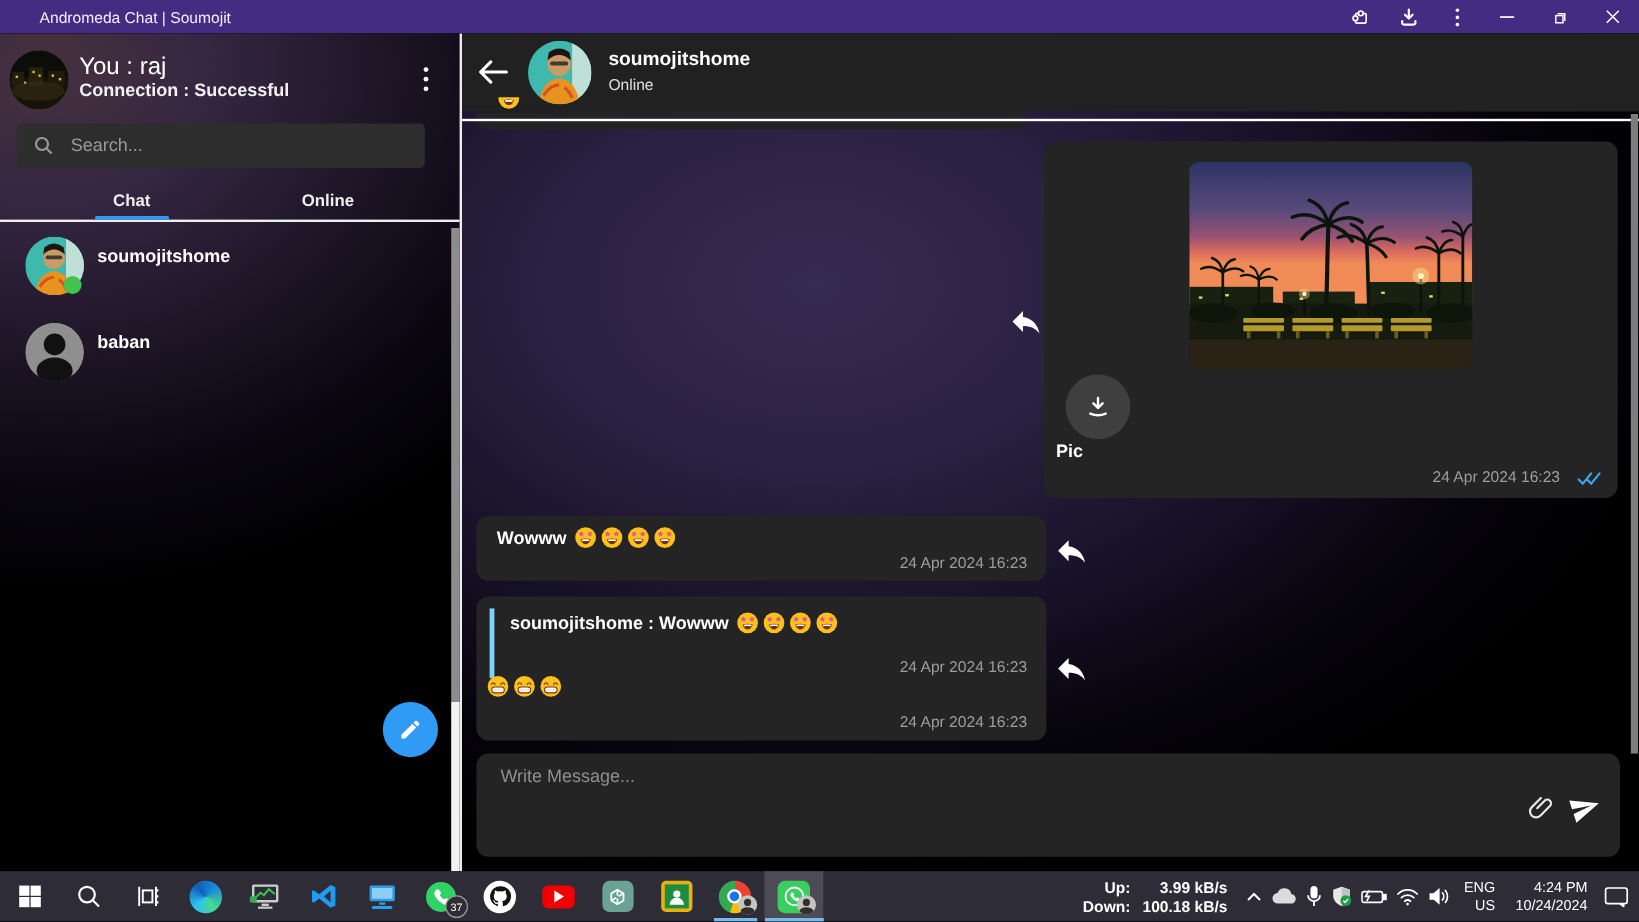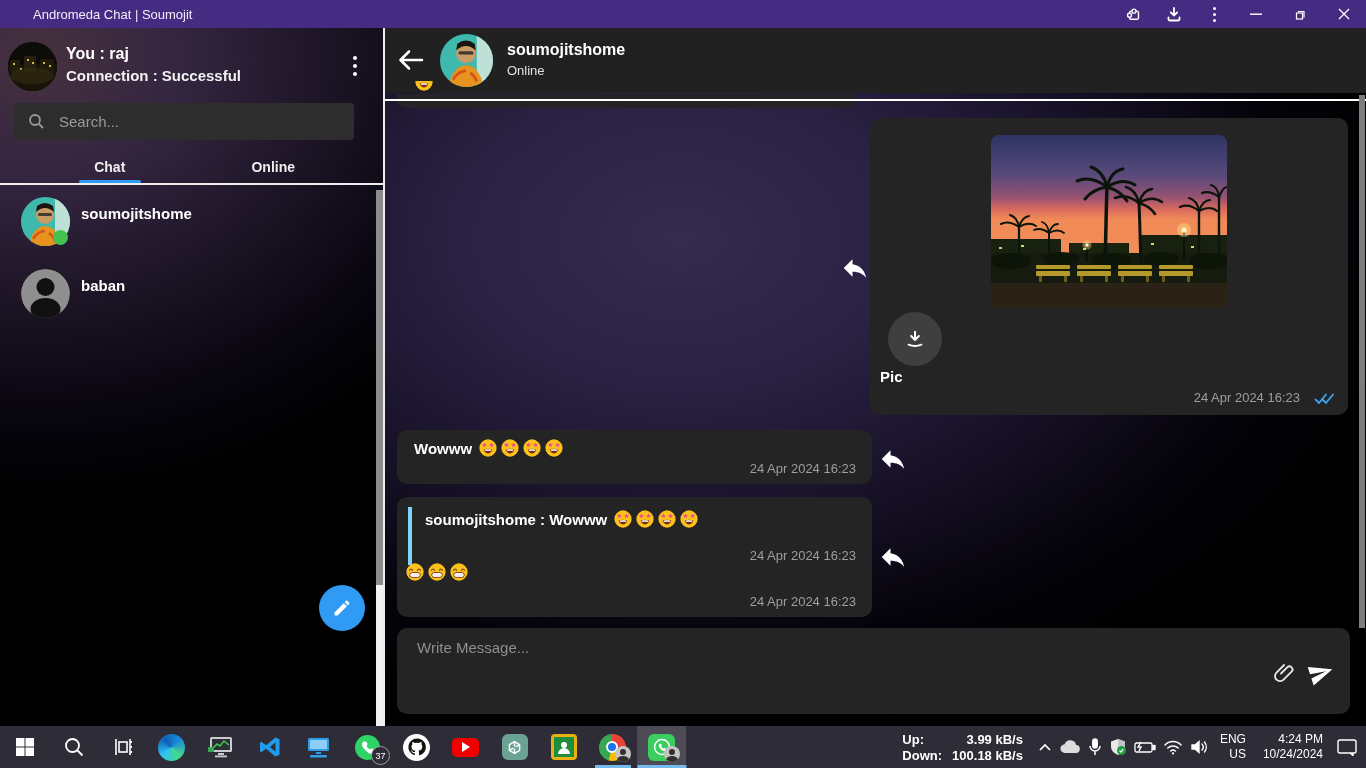--- a/index.html
+++ b/index.html
@@ -17,21 +17,21 @@
 
   
   .main{position:absolute;top:28px;left:0;width:1366px;height:698px;background:#000;}
 
   
   .sidebar{position:absolute;left:0;top:0;width:383px;height:698px;border-right:2px solid #ededed;
     background:radial-gradient(520px 440px at 10% 4%, #46313e 0%, #352641 26%, #1d1526 55%, #090610 80%, #000 100%);}
   .profile-row{position:absolute;top:12px;left:8px;right:10px;height:56px;}
   .avatar{border-radius:50%;overflow:hidden;background:#222;}
   .av-you{position:absolute;left:0;top:2px;width:49px;height:49px;}
-  .profile-name{position:absolute;left:58px;top:5px;font-size:16px;font-weight:700;}
+  .profile-name{position:absolute;left:58px;top:5px;font-size:20px;font-weight:400;}
   .profile-status{position:absolute;left:58px;top:27px;font-size:15px;font-weight:600;color:#f1f1f1;}
   .kebab{position:absolute;right:12px;top:12px;display:flex;flex-direction:column;gap:4px;padding:4px;cursor:pointer;}
   .kebab i{width:4px;height:4px;border-radius:50%;background:#fff;}
   .searchbox{position:absolute;left:14px;top:75px;width:340px;height:37px;background:#2d2d2d;border-radius:4px;display:flex;align-items:center;}
   .searchbox input{background:transparent;border:0;outline:0;color:#ddd;font-size:15px;font-family:inherit;width:260px;}
   .searchbox input::placeholder{color:#9a9a9a;}
   .search-ic{margin:0 12px 0 14px;}
   .tabs{position:absolute;left:0;top:122px;width:383px;height:35px;display:flex;border-bottom:2px solid #ededed;padding:0 28px;box-sizing:border-box;}
   .tab{flex:1;display:flex;align-items:center;justify-content:center;font-size:14px;font-weight:700;color:#eee;position:relative;cursor:pointer;}
   .tab .underline{position:absolute;bottom:0;left:50%;transform:translateX(-50%);width:62px;height:3px;background:#2f9bf5;border-radius:2px;}
@@ -93,21 +93,21 @@
   .taskbar{position:absolute;left:0;top:726px;width:1366px;height:42px;background:#2e2d37;display:flex;align-items:stretch;}
   .tslot{width:49px;display:flex;align-items:center;justify-content:center;position:relative;cursor:pointer;}
   .tslot.active{background:#4d4b55;}
   .tslot .tline{position:absolute;bottom:0;left:50%;transform:translateX(-50%);height:3px;background:#76b9ed;}
   .badge{position:absolute;right:2px;bottom:3px;min-width:17px;height:17px;border-radius:50%;background:#2e2d37;border:1px solid #9a9a9a;color:#fff;font-size:9px;display:flex;align-items:center;justify-content:center;}
   .mini-av{position:absolute;right:6px;bottom:6px;width:16px;height:16px;border-radius:50%;background:#c4c4c4;overflow:hidden;}
   .mini-av:before{content:"";position:absolute;left:5px;top:3px;width:6px;height:6px;border-radius:50%;background:#33302c;}
   .mini-av:after{content:"";position:absolute;left:2px;top:10px;width:12px;height:8px;border-radius:50%;background:#33302c;}
   .tray{margin-left:auto;display:flex;align-items:center;gap:7px;padding-right:8px;}
   .net{display:grid;grid-template-columns:auto auto;column-gap:10px;row-gap:1px;font-size:13px;font-weight:700;margin-right:8px;}
-  .net .lbl{text-align:left;}
+  .net .lbl{text-align:right;}
   .net .val{text-align:right;}
   .lang{font-size:12px;text-align:right;line-height:15px;margin:0 4px;cursor:pointer;}
   .clock{font-size:12px;text-align:right;line-height:15px;margin:10px 6px;cursor:pointer;}
   .tray-ic{display:flex;align-items:center;justify-content:center;cursor:pointer;}
 
   
   .ic-edge{width:27px;height:27px;border-radius:50%;background:conic-gradient(from 140deg,#46d98c,#2cc3f2,#0e5fb8,#1b8fd8,#46d98c);}
   .ic-chrome{width:27px;height:27px;border-radius:50%;background:conic-gradient(#ea4335 0 30%,#fbbc05 30% 55%,#34a853 55% 100%);position:relative;}
   .ic-chrome:after{content:"";position:absolute;left:7px;top:7px;width:8px;height:8px;border-radius:50%;background:#1a73e8;border:2.5px solid #fff;}
   .ic-yt{width:27px;height:19px;background:#f20000;border-radius:5px;display:flex;align-items:center;justify-content:center;}

